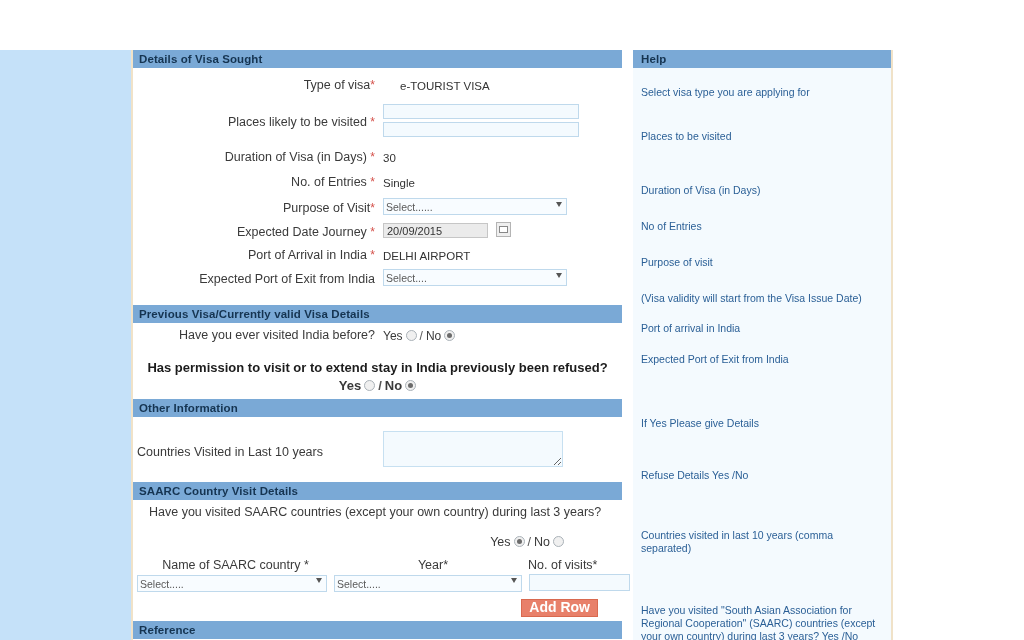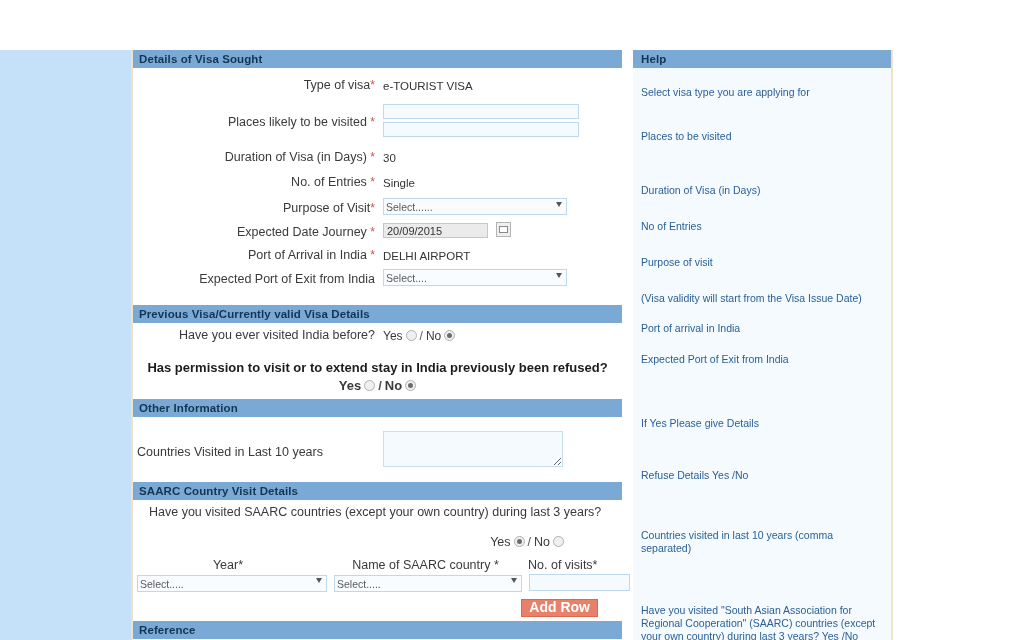--- a/index.html
+++ b/index.html
@@ -252,21 +252,21 @@
   <div class="backdrop-right"></div>
 
   <div class="content-shell">
 
     <div class="form-col">
 
       <div class="section-header">Details of Visa Sought</div>
 
       <div style="height:6px"></div>
 
-      <div class="row" style="margin-top:2px;">
+      <div class="row" style="margin-top:2px;gap:17px;">
         <div class="lbl">
           <span>Type of visa</span><span class="star">*</span>
         </div>
         <div class="fld">
           <div class="static-val">e-TOURIST VISA</div>
         </div>
       </div>
 
       <div class="row" style="margin-top:7px;">
         <div class="lbl" style="padding-top:11px;">
@@ -380,25 +380,25 @@
 
       <div class="section-header">SAARC Country Visit Details</div>
 
       <div class="saarc-q" style="margin-top:3px;">Have you visited SAARC countries (except your own country) during last 3 years?</div>
 
       <div class="yesno" style="text-align:right;padding-right:58px;margin-top:14px;font-size:12.5px;">
         <span class="word">Yes</span><span class="radio on"></span><span class="sep">/</span><span class="word">No</span><span class="radio"></span>
       </div>
 
       <div style="display:flex;margin-top:9px;">
+        <div class="saarc-hdr" style="width:205px;text-align:center;">
+          <span>Name of SAARC country</span> <span class="star">*</span>
+        </div>
         <div class="saarc-hdr" style="width:190px;text-align:center;">
           <span>Year</span><span class="star">*</span>
-        </div>
-        <div class="saarc-hdr" style="width:205px;text-align:center;">
-          <span>Name of SAARC country</span> <span class="star">*</span>
         </div>
         <div class="saarc-hdr" style="width:94px;text-align:left;">
           <span>No. of visits</span><span class="star">*</span>
         </div>
       </div>
 
       <div style="display:flex;margin-top:2px;padding-left:4px;">
         <span class="sel-wrap">
           <select class="sel" style="width:190px;">
             <option>Select.....</option>

